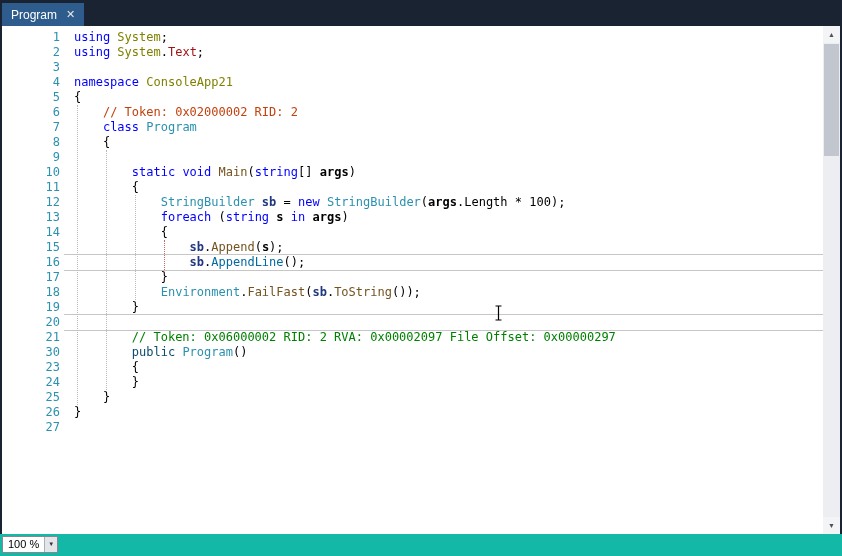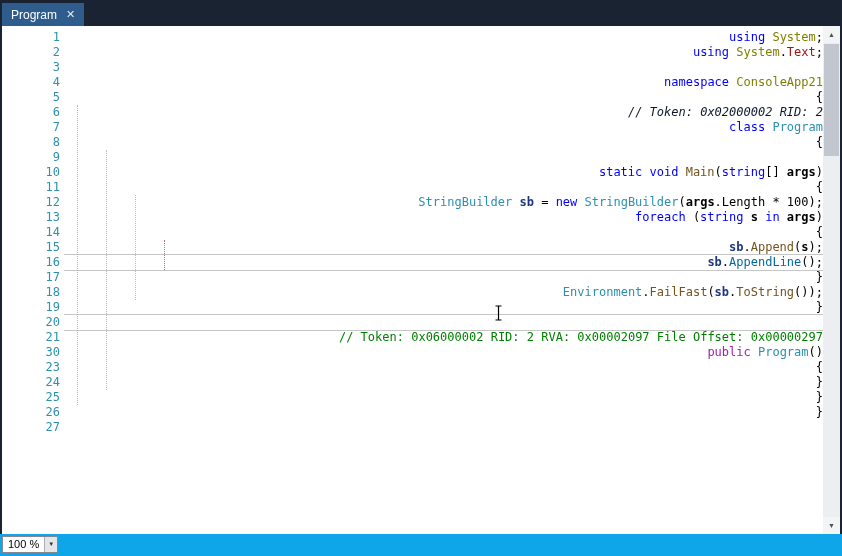--- a/index.html
+++ b/index.html
@@ -26,21 +26,21 @@
     background: #ffffff; overflow: hidden;
   }
   .gutter {
     position: absolute; top: 4px; left: 0; width: 58px;
     text-align: right; color: #2b91af;
     font-family: "DejaVu Sans Mono", monospace; font-size: 12px;
   }
   .ln { height: 15px; line-height: 15px; }
   .codepane {
     position: absolute; top: 4px; left: 72px; right: 0;
-    font-family: "DejaVu Sans Mono", monospace; font-size: 12px; text-align: right;
+    font-family: "DejaVu Sans Mono", monospace; font-size: 12px;
   }
   .cl { height: 15px; line-height: 15px; white-space: pre; }
   .guide { position: absolute; width: 0; border-left: 1px dotted #b9b9b9; pointer-events: none; }
   .guide.hl { border-left: 1px dotted #c06a6a; }
   .linebox {
     position: absolute; left: 62px; right: 0; pointer-events: none;
     border-top: 1px solid #c6c6c6; border-bottom: 1px solid #c6c6c6;
   }
   .ibeam { position: absolute; pointer-events: none; }
   
@@ -55,21 +55,21 @@
   }
   .scroll-btn.up { top: 0; }
   .scroll-btn.down { bottom: 0; }
   .thumb {
     position: absolute; left: 1px; right: 1px; top: 18px; height: 112px;
     background: #c2c6ce; cursor: pointer;
   }
   
   .bottombar {
     position: absolute; left: 0; right: 0; bottom: 0; height: 22px;
-    background: #0ea5e9; display: flex; align-items: center; padding: 0 0 2px 2px;
+    background: #14b8a6; display: flex; align-items: center; padding: 0 0 2px 2px;
   }
   .zoom-combo {
     display: flex; align-items: stretch; height: 17px; background: #ffffff;
     border: 1px solid #828790; cursor: pointer;
   }
   .zoom-value {
     font-size: 11px; line-height: 15px; padding: 0 5px; color: #000000; min-width: 32px;
   }
   .zoom-arrow {
     width: 13px; background: #e3e5e8; border-left: 1px solid #aab0b8;
@@ -122,37 +122,37 @@
         <div class="ln">25</div>
         <div class="ln">26</div>
         <div class="ln">27</div>
       </div>
     <div class="codepane" id="codepane">
         <div class="cl"><span style="color: rgb(0, 0, 255);">using</span><span style="color: rgb(0, 0, 0);"> </span><span style="color: rgb(128, 128, 0);">System</span><span style="color: rgb(0, 0, 0);">;</span></div>
         <div class="cl"><span style="color: rgb(0, 0, 255);">using</span><span style="color: rgb(0, 0, 0);"> </span><span style="color: rgb(128, 128, 0);">System</span><span style="color: rgb(0, 0, 0);">.</span><span style="color: rgb(163, 21, 21); margin-top: 16px;">Text</span><span style="color: rgb(0, 0, 0);">;</span></div>
         <div class="cl"></div>
         <div class="cl"><span style="color: rgb(0, 0, 255);">namespace</span><span style="color: rgb(0, 0, 0);"> </span><span style="color: rgb(128, 128, 0);">ConsoleApp21</span></div>
         <div class="cl"><span style="color: rgb(0, 0, 0);">{</span></div>
-        <div class="cl"><span style="color: rgb(0, 0, 0);">    </span><span style="color: #0f172a; font-style: italic;">// Token: 0x02000002 RID: 2</span></div>
+        <div class="cl"><span style="color: rgb(0, 0, 0);">    </span><span style="color: #c2410c;">// Token: 0x02000002 RID: 2</span></div>
         <div class="cl"><span style="color: rgb(0, 0, 0);">    </span><span style="color: rgb(0, 0, 255);">class</span><span style="color: rgb(0, 0, 0);"> </span><span style="color: rgb(43, 145, 175);">Program</span></div>
         <div class="cl"><span style="color: rgb(0, 0, 0);">    {</span></div>
         <div class="cl"><span style="color: rgb(0, 0, 0);">        </span></div>
         <div class="cl"><span style="color: rgb(0, 0, 0);">        </span><span style="color: rgb(0, 0, 255);">static</span><span style="color: rgb(0, 0, 0);"> </span><span style="color: rgb(0, 0, 255);">void</span><span style="color: rgb(0, 0, 0);"> </span><span style="color: rgb(116, 83, 31);">Main</span><span style="color: rgb(0, 0, 0);">(</span><span style="color: rgb(0, 0, 255);">string</span><span style="color: rgb(0, 0, 0);">[] </span><span style="color: rgb(0, 0, 0); font-weight: bold;">args</span><span style="color: rgb(0, 0, 0);">)</span></div>
         <div class="cl"><span style="color: rgb(0, 0, 0);">        {</span></div>
         <div class="cl"><span style="color: rgb(0, 0, 0);">            </span><span style="color: rgb(43, 145, 175);">StringBuilder</span><span style="color: rgb(0, 0, 0);"> </span><span style="color: rgb(31, 55, 127); font-weight: bold;">sb</span><span style="color: rgb(0, 0, 0);"> = </span><span style="color: rgb(0, 0, 255);">new</span><span style="color: rgb(0, 0, 0);"> </span><span style="color: rgb(43, 145, 175);">StringBuilder</span><span style="color: rgb(0, 0, 0);">(</span><span style="color: rgb(0, 0, 0); font-weight: bold;">args</span><span style="color: rgb(0, 0, 0);">.Length * </span><span style="color: rgb(0, 0, 0);">100</span><span style="color: rgb(0, 0, 0);">);</span></div>
         <div class="cl"><span style="color: rgb(0, 0, 0);">            </span><span style="color: rgb(0, 0, 255);">foreach</span><span style="color: rgb(0, 0, 0);"> (</span><span style="color: rgb(0, 0, 255);">string</span><span style="color: rgb(0, 0, 0);"> </span><span style="color: rgb(0, 0, 0); font-weight: bold;">s</span><span style="color: rgb(0, 0, 0);"> </span><span style="color: rgb(0, 0, 255);">in</span><span style="color: rgb(0, 0, 0);"> </span><span style="color: rgb(0, 0, 0); font-weight: bold;">args</span><span style="color: rgb(0, 0, 0);">)</span></div>
         <div class="cl"><span style="color: rgb(0, 0, 0);">            {</span></div>
         <div class="cl"><span style="color: rgb(0, 0, 0);">                </span><span style="color: rgb(31, 55, 127); font-weight: bold;">sb</span><span style="color: rgb(0, 0, 0);">.</span><span style="color: rgb(116, 83, 31);">Append</span><span style="color: rgb(0, 0, 0);">(</span><span style="color: rgb(0, 0, 0); font-weight: bold;">s</span><span style="color: rgb(0, 0, 0);">);</span></div>
         <div class="cl"><span style="color: rgb(0, 0, 0);">                </span><span style="color: rgb(31, 55, 127); font-weight: bold;">sb</span><span style="color: rgb(0, 0, 0);">.</span><span style="color: #0369a1;">AppendLine</span><span style="color: rgb(0, 0, 0);">();</span></div>
         <div class="cl"><span style="color: rgb(0, 0, 0);">            }</span></div>
         <div class="cl"><span style="color: rgb(0, 0, 0);">            </span><span style="color: rgb(43, 145, 175);">Environment</span><span style="color: rgb(0, 0, 0);">.</span><span style="color: rgb(116, 83, 31);">FailFast</span><span style="color: rgb(0, 0, 0);">(</span><span style="color: rgb(31, 55, 127); font-weight: bold;">sb</span><span style="color: rgb(0, 0, 0);">.</span><span style="color: rgb(116, 83, 31);">ToString</span><span style="color: rgb(0, 0, 0);">());</span></div>
         <div class="cl"><span style="color: rgb(0, 0, 0);">        }</span></div>
         <div class="cl"></div>
         <div class="cl"><span style="color: rgb(0, 0, 0);">        </span><span style="color: rgb(0, 128, 0);">// Token: 0x06000002 RID: 2 RVA: 0x00002097 File Offset: 0x00000297</span></div>
-        <div class="cl"><span style="color: rgb(0, 0, 0);">        </span><span style="color: #a21caf;">public</span><span style="color: rgb(0, 0, 0);"> </span><span style="color: rgb(43, 145, 175);">Program</span><span style="color: rgb(0, 0, 0);">()</span></div>
+        <div class="cl"><span style="color: rgb(0, 0, 0);">        </span><span style="color: #0c4a6e;">public</span><span style="color: rgb(0, 0, 0);"> </span><span style="color: rgb(43, 145, 175);">Program</span><span style="color: rgb(0, 0, 0);">()</span></div>
         <div class="cl"><span style="color: rgb(0, 0, 0);">        {</span></div>
         <div class="cl"><span style="color: rgb(0, 0, 0);">        }</span></div>
         <div class="cl"><span style="color: rgb(0, 0, 0);">    }</span></div>
         <div class="cl"><span style="color: rgb(0, 0, 0);">}</span></div>
         <div class="cl"></div>
       </div>
     <div id="guides-layer">
         <div class="guide" style="left: 75px; top: 79px; height: 300px;"></div>
         <div class="guide" style="left: 103.9px; top: 124px; height: 240px;"></div>
         <div class="guide" style="left: 132.8px; top: 169px; height: 105px;"></div>

